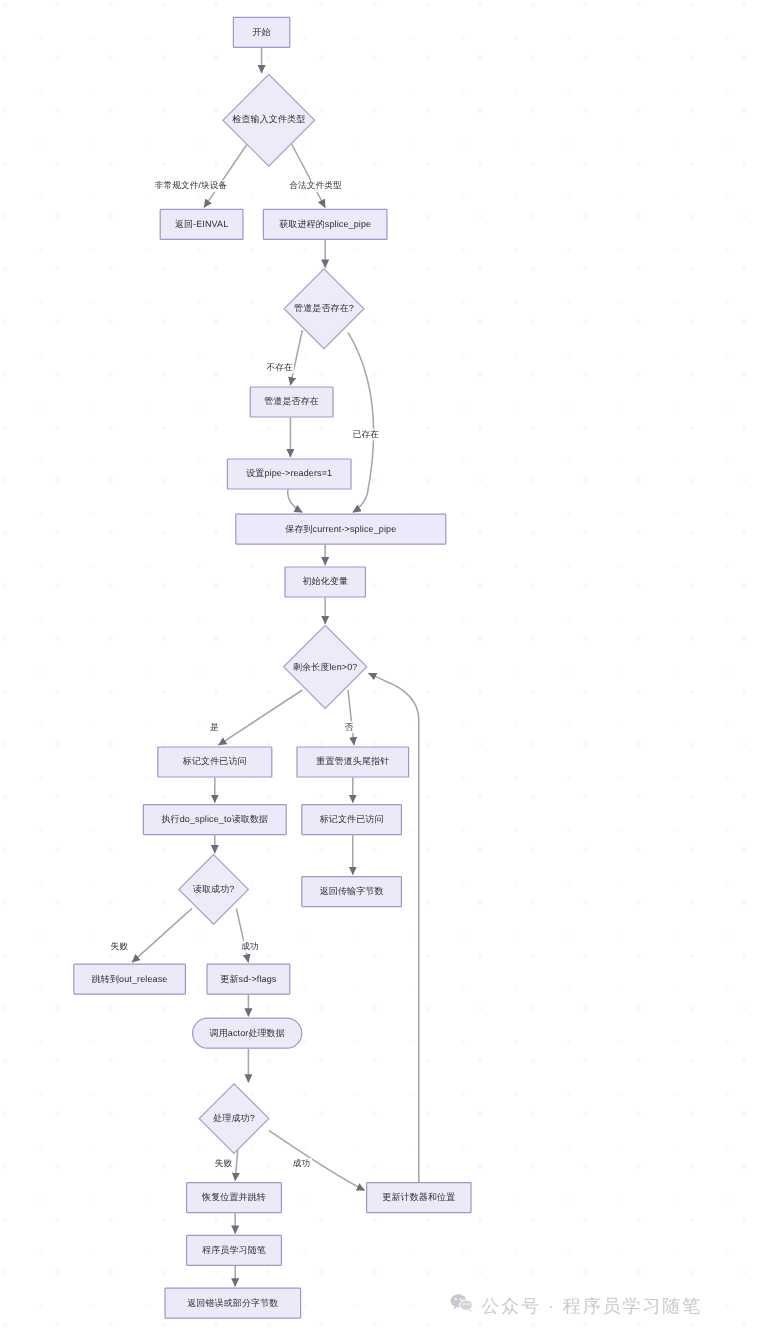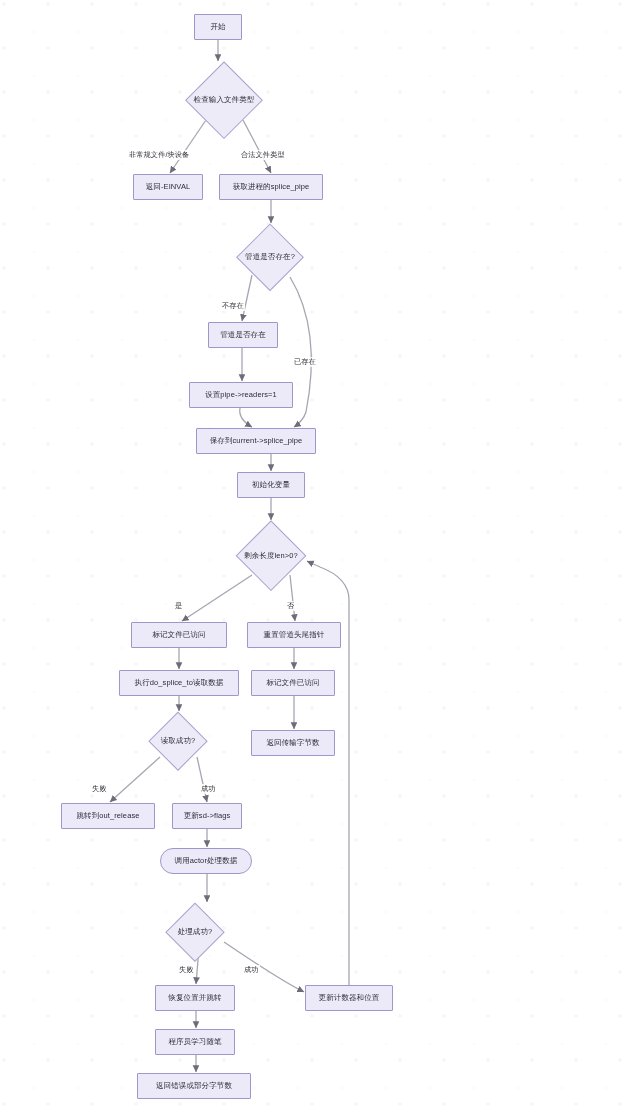--- a/index.html
+++ b/index.html
@@ -146,21 +146,21 @@
       <div class="node decision" style="left: 235px; top: 224px; width: 70px; height: 66px;">
         <span class="dshape" style="width: 47.52px; height: 47.52px;"></span>
         <span class="dlabel">管道是否存在?</span>
       </div>
       <div class="node process" style="left: 208px; top: 322px; width: 70px; height: 26px;">
         <span>管道是否存在</span>
       </div>
       <div class="node process" style="left: 189px; top: 382px; width: 104px; height: 26px;">
         <span>设置pipe-&gt;readers=1</span>
       </div>
-      <div class="node process" style="left: 196px; top: 428px; width: 120px; height: 26px;">
+      <div class="node process" style="left: 196px; top: 428px; width: 176px; height: 26px;">
         <span>保存到current-&gt;splice_pipe</span>
       </div>
       <div class="node process" style="left: 237px; top: 472px; width: 68px; height: 26px;">
         <span>初始化变量</span>
       </div>
       <div class="node decision" style="left: 236px; top: 521px; width: 70px; height: 70px;">
         <span class="dshape" style="width: 50.4px; height: 50.4px;"></span>
         <span class="dlabel">剩余长度len&gt;0?</span>
       </div>
       <div class="node process" style="left: 131px; top: 622px; width: 96px; height: 26px;">
@@ -214,14 +214,29 @@
       <div class="edge-label" style="left: 221px; top: 301px;">不存在</div>
       <div class="edge-label" style="left: 293px; top: 357px;">已存在</div>
       <div class="edge-label" style="left: 174px; top: 601px;">是</div>
       <div class="edge-label" style="left: 286px; top: 601px;">否</div>
       <div class="edge-label" style="left: 91px; top: 784px;">失败</div>
       <div class="edge-label" style="left: 200px; top: 784px;">成功</div>
       <div class="edge-label" style="left: 178px; top: 965px;">失败</div>
       <div class="edge-label" style="left: 243px; top: 965px;">成功</div>
     </div>
 
+  <div id="watermark" style="left: 375px; top: 1078px; color: rgb(201, 201, 207);">
+    <span class="wechat-icon">
+      <svg width="19" height="16" viewBox="0 0 19 16" aria-hidden="true">
+        <ellipse cx="7" cy="6" rx="6.6" ry="5.4" fill="#c9c9cf"></ellipse>
+        <path d="M4.2 10.6 L2.2 13.2 L5.6 11.6 Z" fill="#c9c9cf"></path>
+        <circle cx="4.9" cy="4.8" r="0.95" fill="#ffffff"></circle>
+        <circle cx="9.0" cy="4.8" r="0.95" fill="#ffffff"></circle>
+        <ellipse cx="13.3" cy="9.6" rx="5.3" ry="4.4" fill="#d3d3d8" stroke="#ffffff" stroke-width="0.9"></ellipse>
+        <path d="M16.4 12.9 L18.3 15.3 L15.1 13.9 Z" fill="#d3d3d8"></path>
+        <circle cx="11.7" cy="8.7" r="0.8" fill="#ffffff"></circle>
+        <circle cx="15.0" cy="8.7" r="0.8" fill="#ffffff"></circle>
+      </svg>
+    </span>
+    <span>公众号 · 程序员学习随笔</span>
+  </div>
 
 </div>
 
 </body></html>

